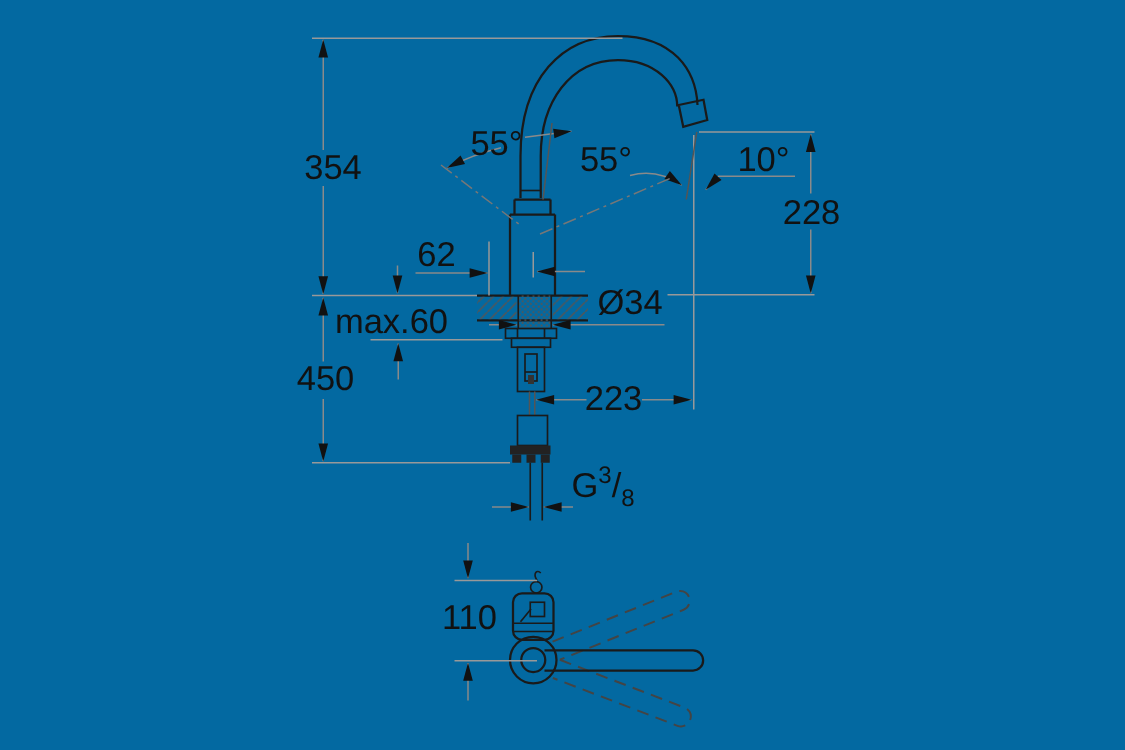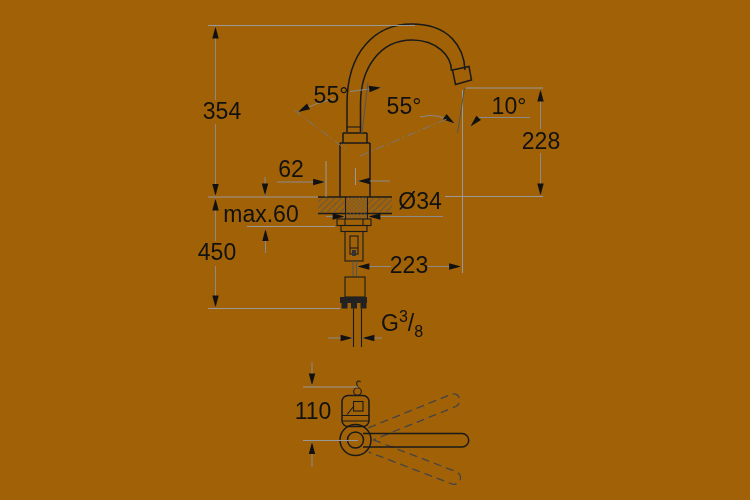--- a/index.html
+++ b/index.html
@@ -1,16 +1,16 @@
 <!DOCTYPE html>
 <html><head>
 <meta charset="utf-8">
 <style>
   html,body{margin:0;padding:0;background:#fff;}
-  .canvas{position:relative;width:750px;height:500px;background:#a16207;overflow:hidden;
+  .canvas{position:relative;width:750px;height:500px;background:#0369a1;overflow:hidden;
           font-family:"Liberation Sans", sans-serif;}
   svg{position:absolute;left:0;top:0;}
   text{fill:#111;font-family:"Liberation Sans", sans-serif;font-size:23px;}
   .obj{stroke:#1a1a1a;stroke-width:1.5;fill:none;}
   .objthin{stroke:#1a1a1a;stroke-width:1.1;fill:none;}
   .dim{stroke:#999;stroke-width:1;fill:none;}
   .darr{stroke:#8a8a8a;stroke-width:1;fill:none;}
   .thin{stroke:#555;stroke-width:1;fill:none;}
   .dashdot{stroke:#777;stroke-width:1;fill:none;stroke-dasharray:9 3 2 3;}
   .dashed{stroke:#444;stroke-width:1.3;fill:none;stroke-dasharray:8 5;}

